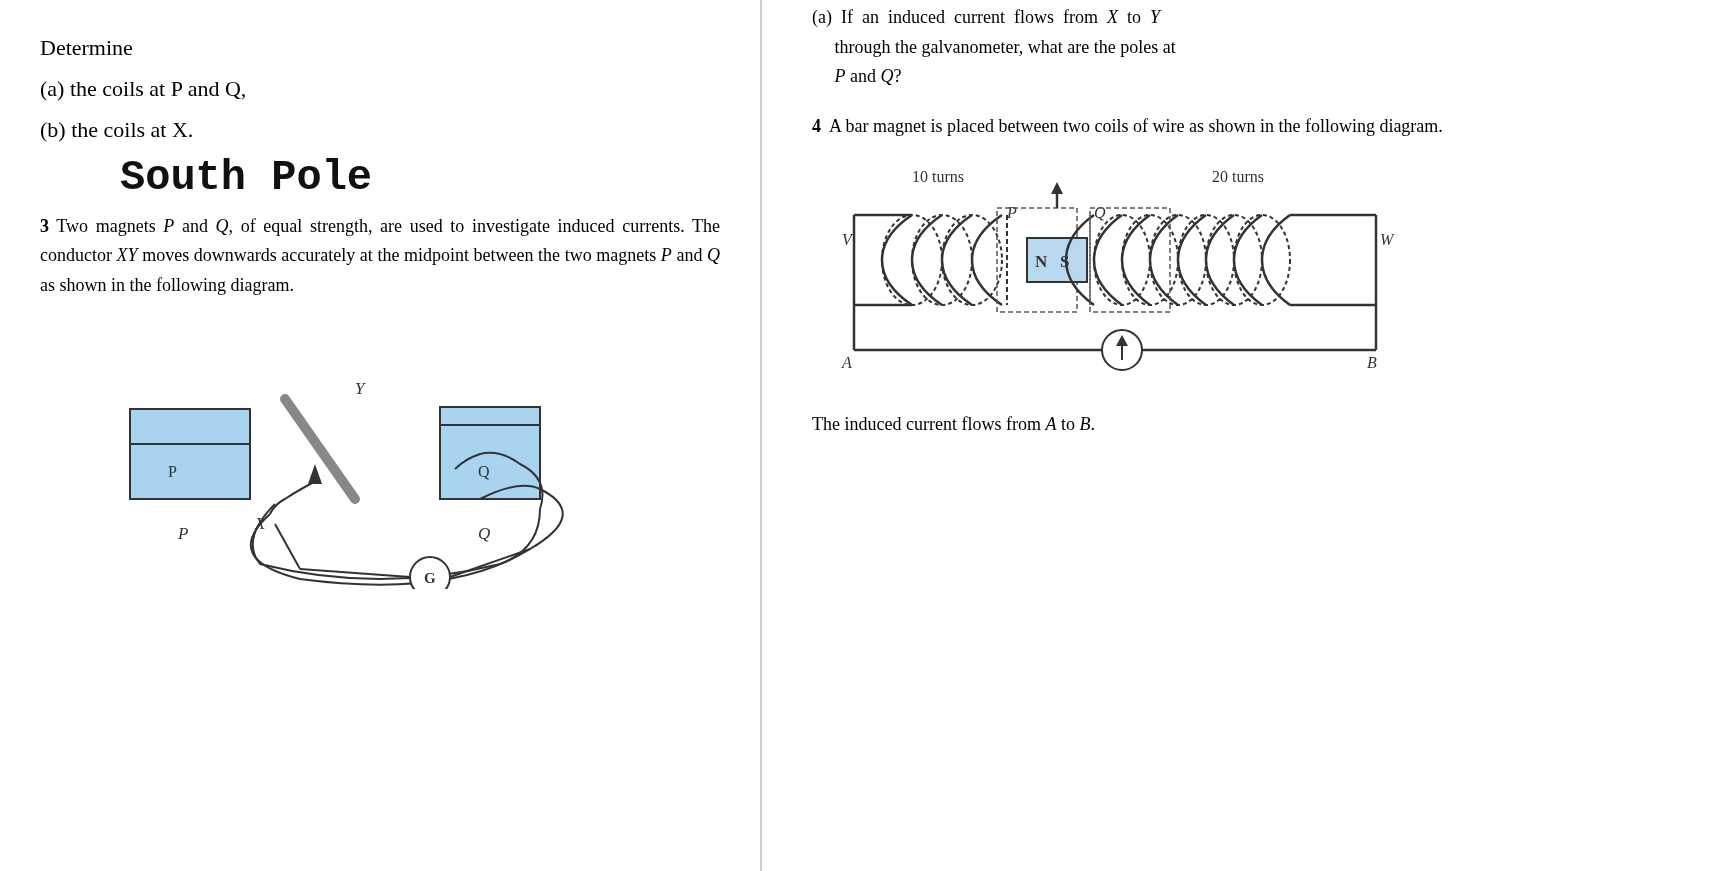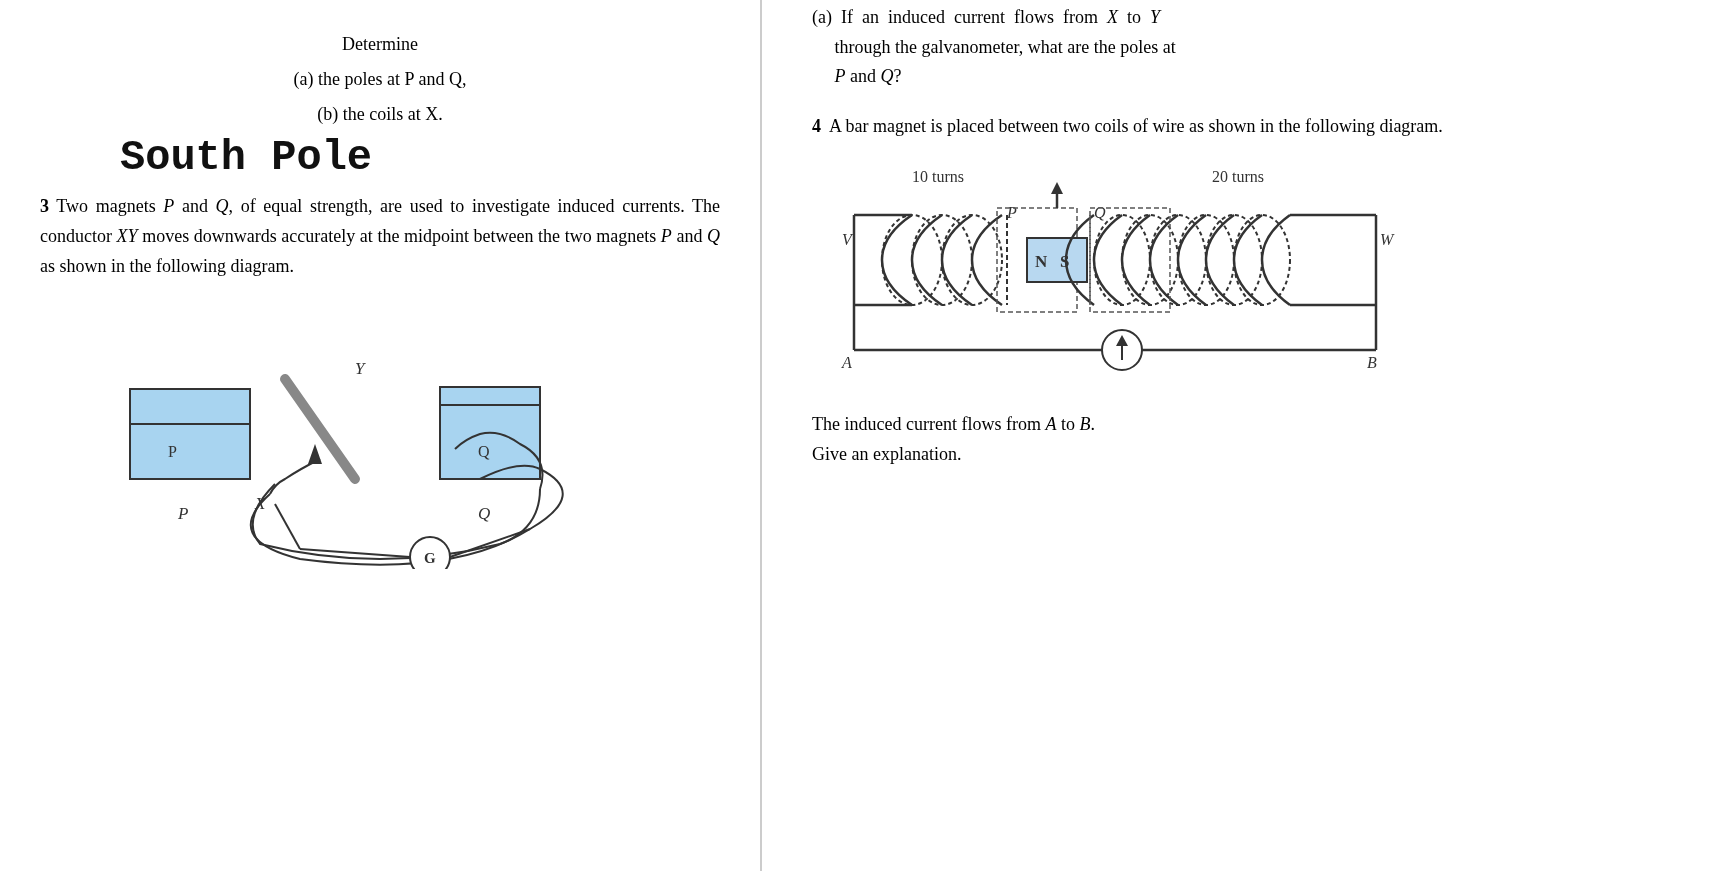--- a/index.html
+++ b/index.html
@@ -26,24 +26,23 @@
     .right-panel {
       width: 962px;
       height: 871px;
       background: #fff;
       padding: 3px 40px 20px 50px;
       overflow: hidden;
     }
 
     
     .determine-text {
-      font-size: 18px;
+      font-size: 22px;
       line-height: 1.6;
       margin-bottom: 6px;
-      text-align: center;
     }
 
     .handwritten {
       font-family: Liberation Mono, monospace;
       font-size: 42px;
       font-weight: bold;
       margin: 4px 0 10px 80px;
       color: #111;
     }
 
@@ -89,21 +88,21 @@
       font-family: Georgia, serif;
     }
 
   </style>
 </head>
 <body>
 
 <div class="left-panel">
 
   <p class="determine-text">Determine</p>
-  <p class="determine-text">(a)  the poles at P and Q,</p>
+  <p class="determine-text">(a)  the coils at P and Q,</p>
   <p class="determine-text">(b)  the coils at X.</p>
 
   <div class="handwritten">South Pole</div>
 
   <p class="problem-text">
     <span class="problem-number">3</span>
     <span> Two magnets <i>P</i> and <i>Q</i>, of equal strength, are used to investigate induced currents. The conductor <i>XY</i> moves downwards accurately at the midpoint between the two magnets <i>P</i> and <i>Q</i> as shown in the following diagram.</span>
   </p>
 
   <div class="diagram-left">
@@ -245,18 +244,15 @@
 
       <rect x="258" y="48" width="80" height="104" fill="none" stroke="#555" stroke-width="1.5" stroke-dasharray="5,3"></rect>
 
     </svg>
   </div>
 
   <div class="answer-text">
     <p>
       The induced current flows from <i>A</i> to <i>B</i>.
     </p>
-    <p>
-      Give an explanation.
-    </p>
   </div>
 
 </div>
 
 </body></html>

